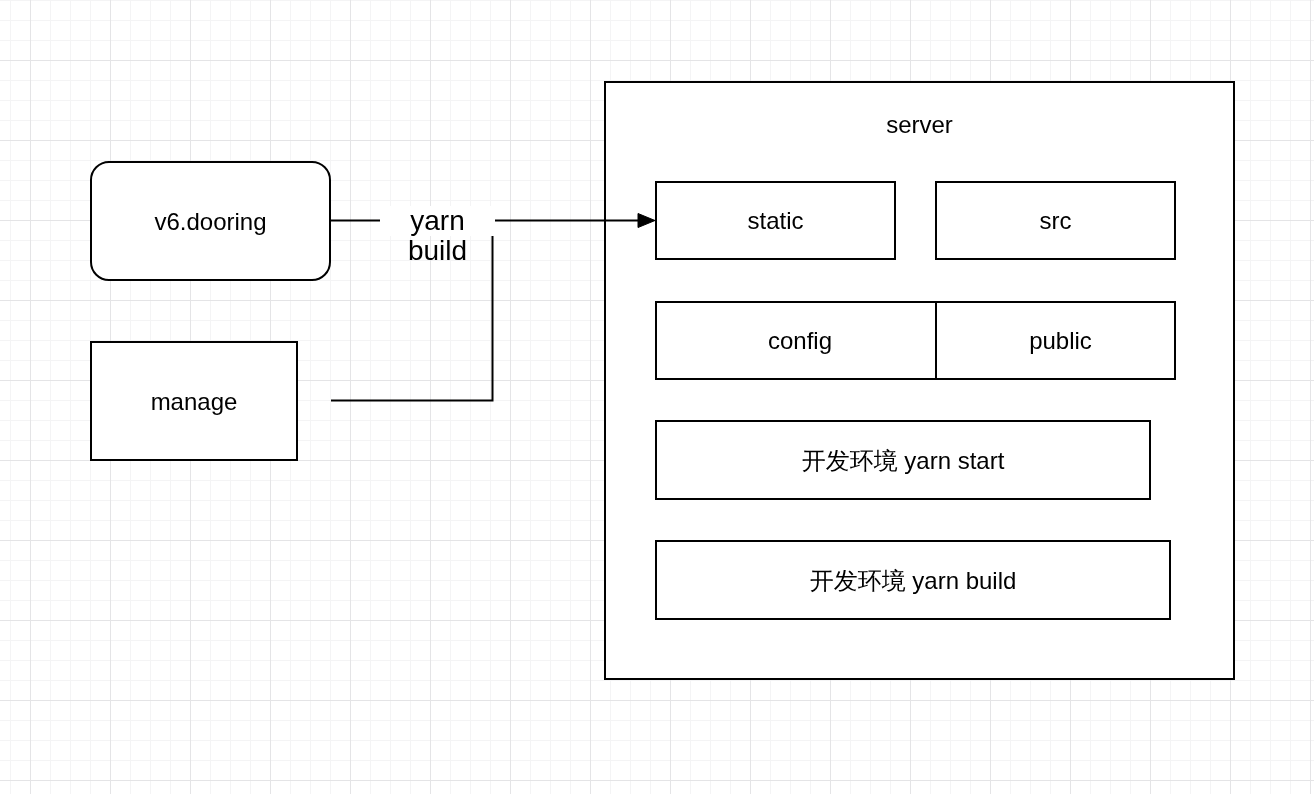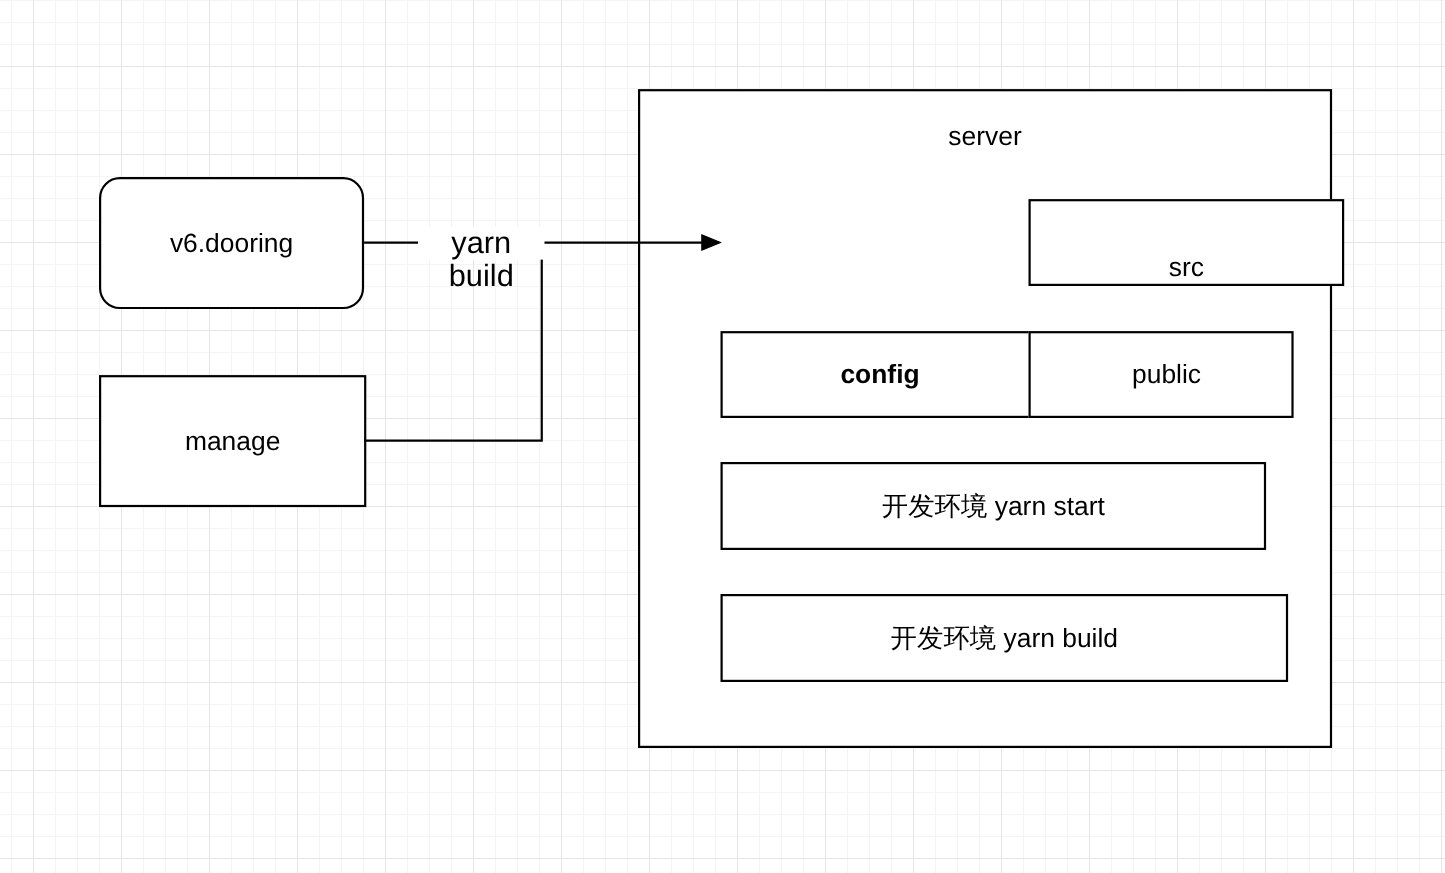--- a/index.html
+++ b/index.html
@@ -32,37 +32,37 @@
     display: flex;
     align-items: center;
     justify-content: center;
     text-align: center;
     font-size: 24px;
     line-height: 29px;
   }
   .node .label { display: block; }
   
   .node-v6dooring { left: 90px;  top: 161px; width: 241px; height: 120px; border-radius: 19px; }
-  .node-manage    { left: 90px;  top: 341px; width: 243px; height: 120px; }
+  .node-manage    { left: 90px;  top: 341px; width: 208px; height: 120px; }
   
-  .node-server    { left: 580px; top: 81px;  width: 631px; height: 599px;
+  .node-server    { left: 604px; top: 81px;  width: 631px; height: 599px;
                     display: block; }
   .server-title {
     position: absolute;
     top: 27px;
     left: 0;
     width: 100%;
     text-align: center;
     font-size: 24px;
     line-height: 30px;
   }
   
   .node-static    { left: 655px; top: 181px; width: 241px; height: 79px; }
-  .node-src       { left: 935px; top: 181px; width: 287px; height: 79px; align-items: flex-end; }
-  .node-config    { left: 655px; top: 301px; width: 290px; height: 79px; font-weight: bold; }
+  .node-src       { left: 935px; top: 181px; width: 241px; height: 79px; }
+  .node-config    { left: 655px; top: 301px; width: 290px; height: 79px; }
   .node-public    { left: 935px; top: 301px; width: 241px; height: 79px; padding-left: 10px; }
   .node-dev       { left: 655px; top: 420px; width: 496px; height: 80px; }
   .node-prod      { left: 655px; top: 540px; width: 516px; height: 80px;
                     flex-direction: column; }
   .connectors {
     position: absolute;
     left: 0; top: 0;
     width: 1314px;
     height: 794px;
     pointer-events: none;
@@ -89,20 +89,23 @@
   </div>
 
   <div class="node node-v6dooring">
     <span class="label">v6.dooring</span>
   </div>
 
   <div class="node node-manage">
     <span class="label">manage</span>
   </div>
 
+  <div class="node node-static">
+    <span class="label">static</span>
+  </div>
 
   <div class="node node-src">
     <span class="label">src</span>
   </div>
 
   <div class="node node-config">
     <span class="label">config</span>
   </div>
 
   <div class="node node-public">

